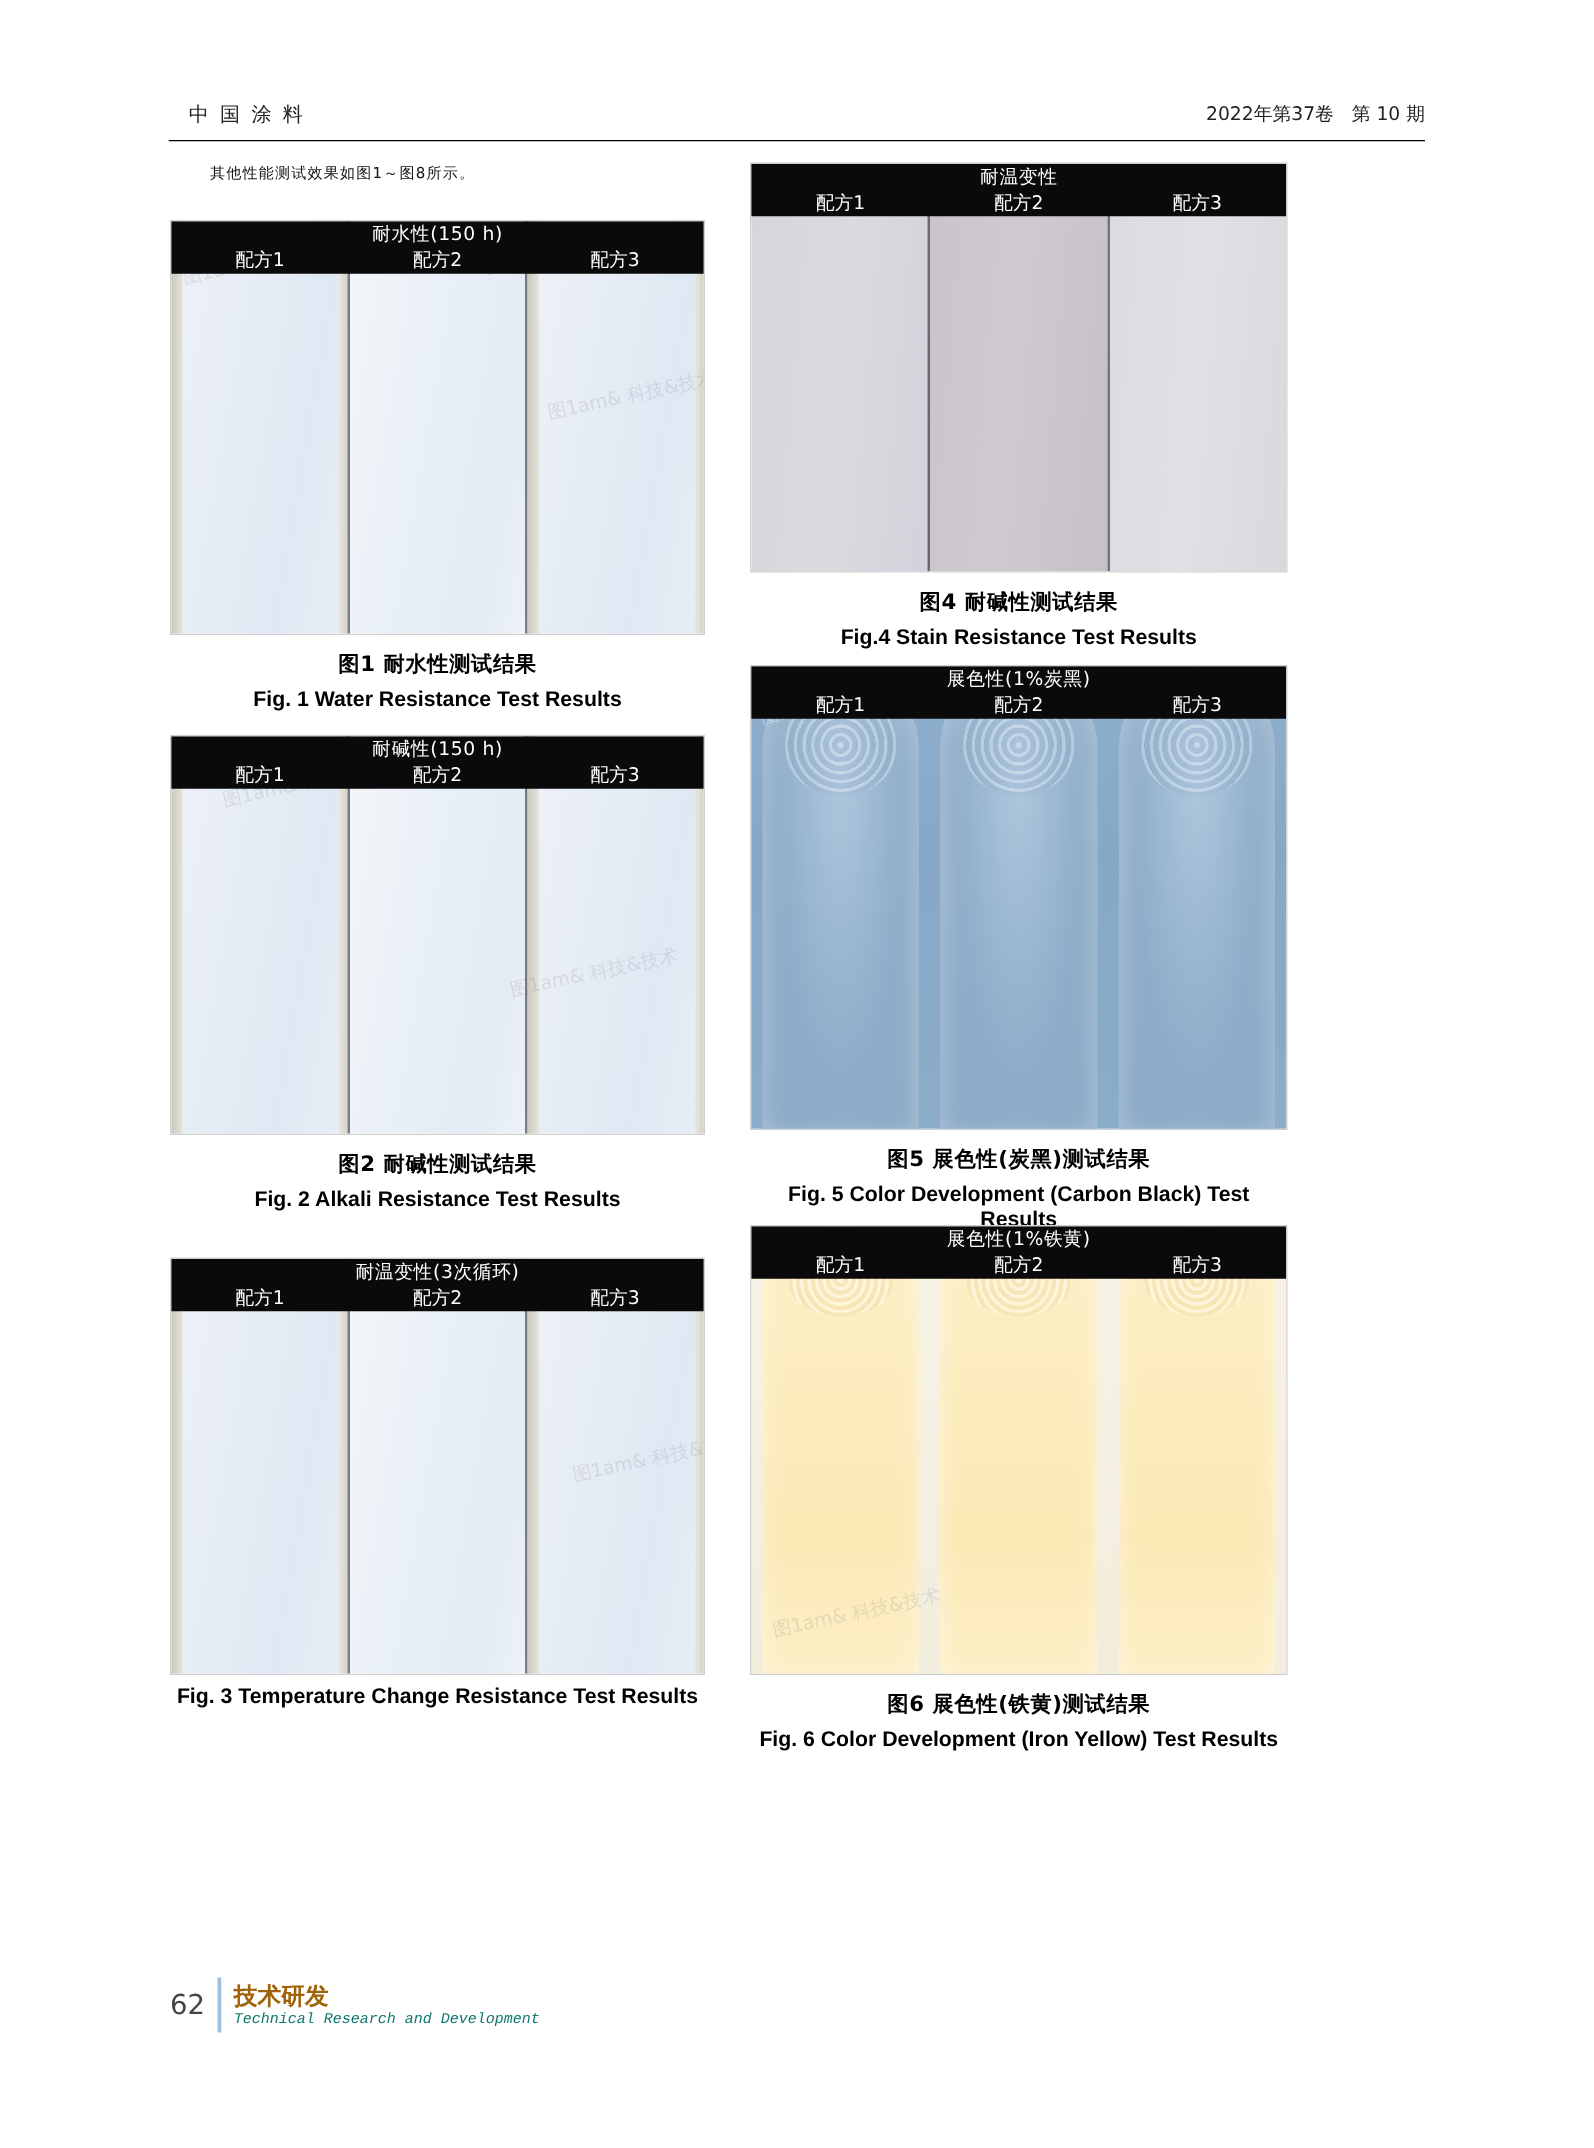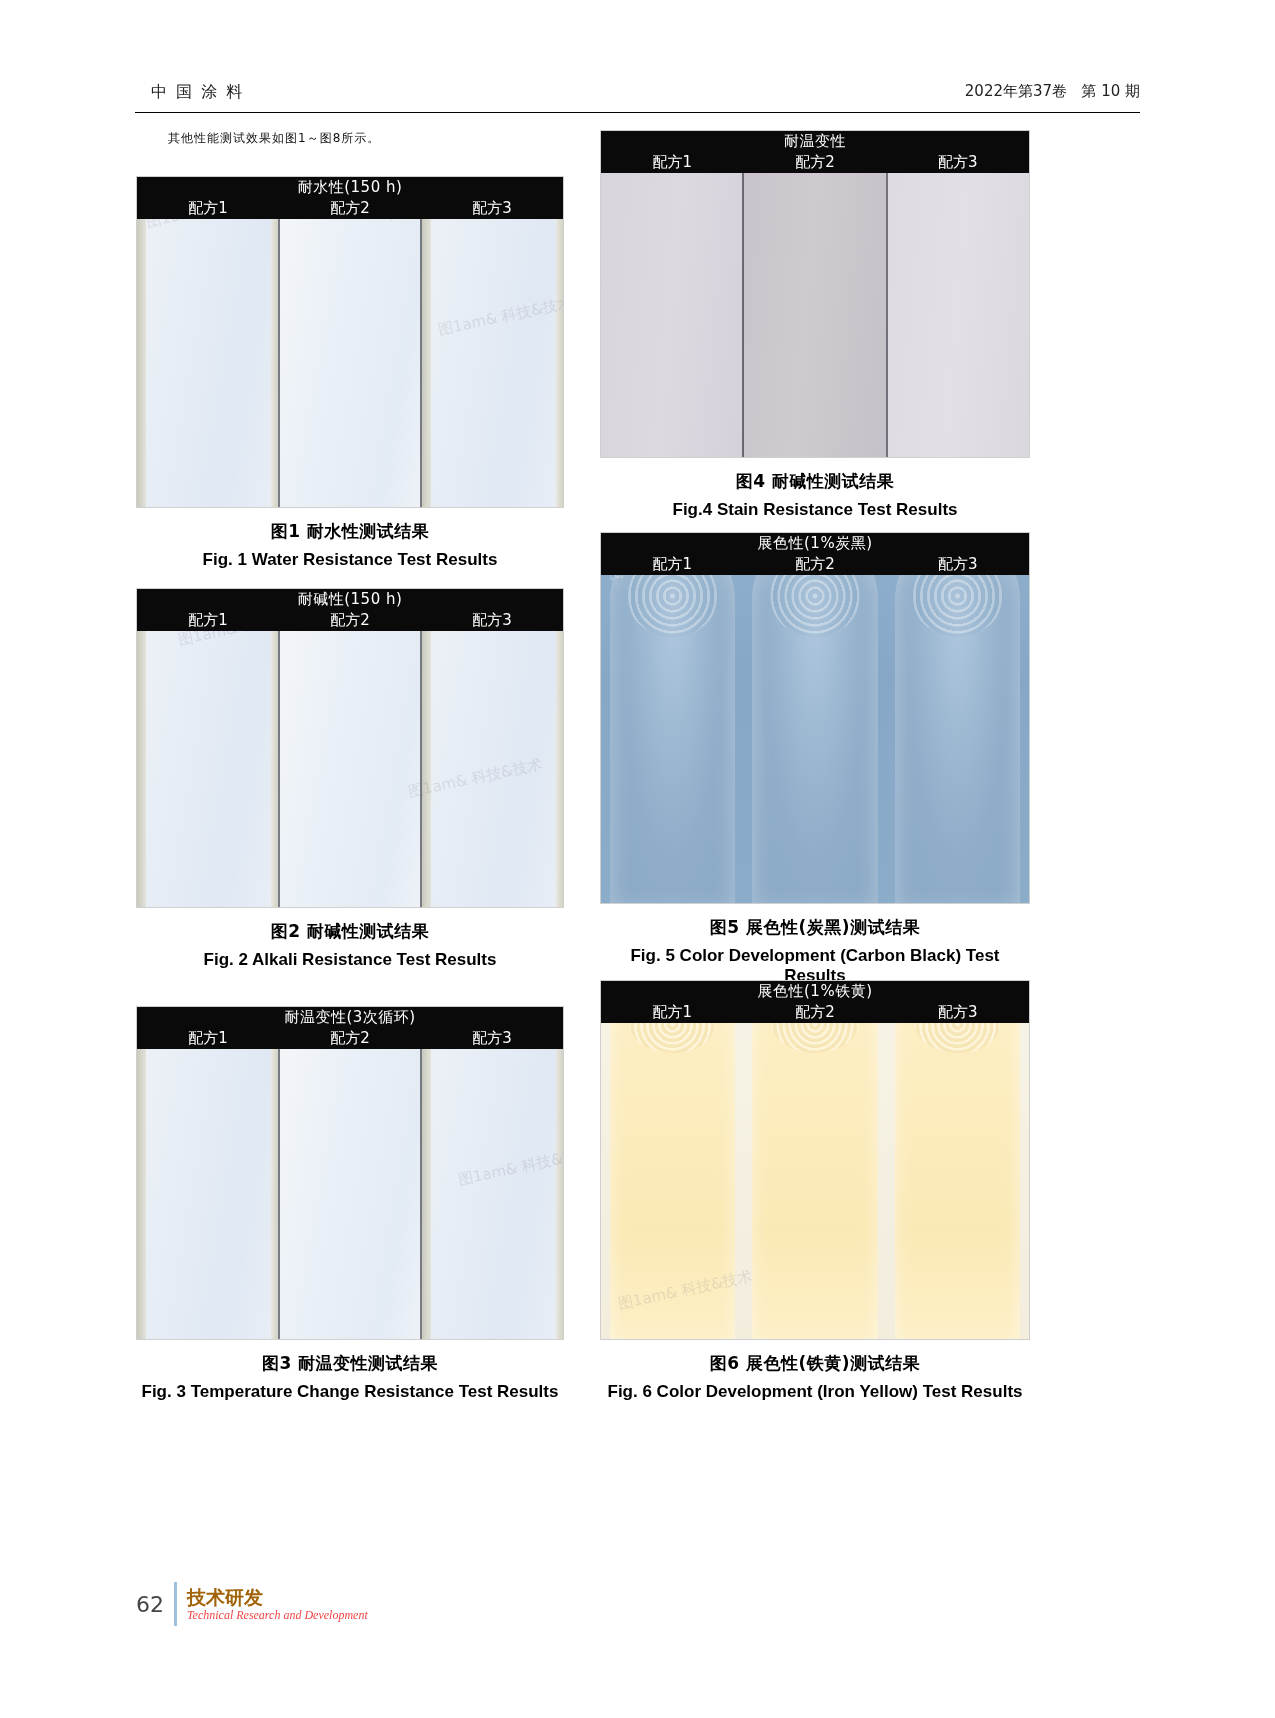--- a/index.html
+++ b/index.html
@@ -232,24 +232,24 @@
     margin-right: 10px;
   }
   .footer-cn {
     font-family: "DejaVu Sans", sans-serif;
     font-size: 19px;
     font-weight: bold;
     color: #a16207;
     line-height: 22px;
   }
   .footer-en {
-    font-family: Liberation Serif, serif;
+    font-family: Liberation Mono, monospace;
     font-size: 12px;
     font-style: italic;
-    color: #ef4444;
+    color: #0f766e;
     line-height: 14px;
   }
 </style>
 </head>
 <body>
 
 <div class="page-header">
   <div class="header-left">中 国 涂 料</div>
   <div class="header-right">2022年第37卷   第 10 期</div>
   <div class="header-rule"></div>
@@ -312,21 +312,20 @@
     <div class="wm" style="left:320px; top:150px;">图1am&amp; 科技&amp;技术</div>
     <div class="fig-banner">
       <div class="banner-title">耐温变性(3次循环)</div>
       <div class="banner-cols">
         <span>配方1</span>
         <span>配方2</span>
         <span>配方3</span>
       </div>
     </div>
   </div>
-  <div class="cap">图3   耐温变性测试结果</div>
   <div class="cap-en">Fig. 3   Temperature Change Resistance Test Results</div>
 </div>
 
 <div class="figure" style="left:600px; top:130px; width:430px;">
   <div class="fig-image" style="height:328px;">
     <div class="panels">
       <div class="panel surf-stain1"></div>
       <div class="panel surf-stain2"></div>
       <div class="panel surf-stain3"></div>
     </div>

